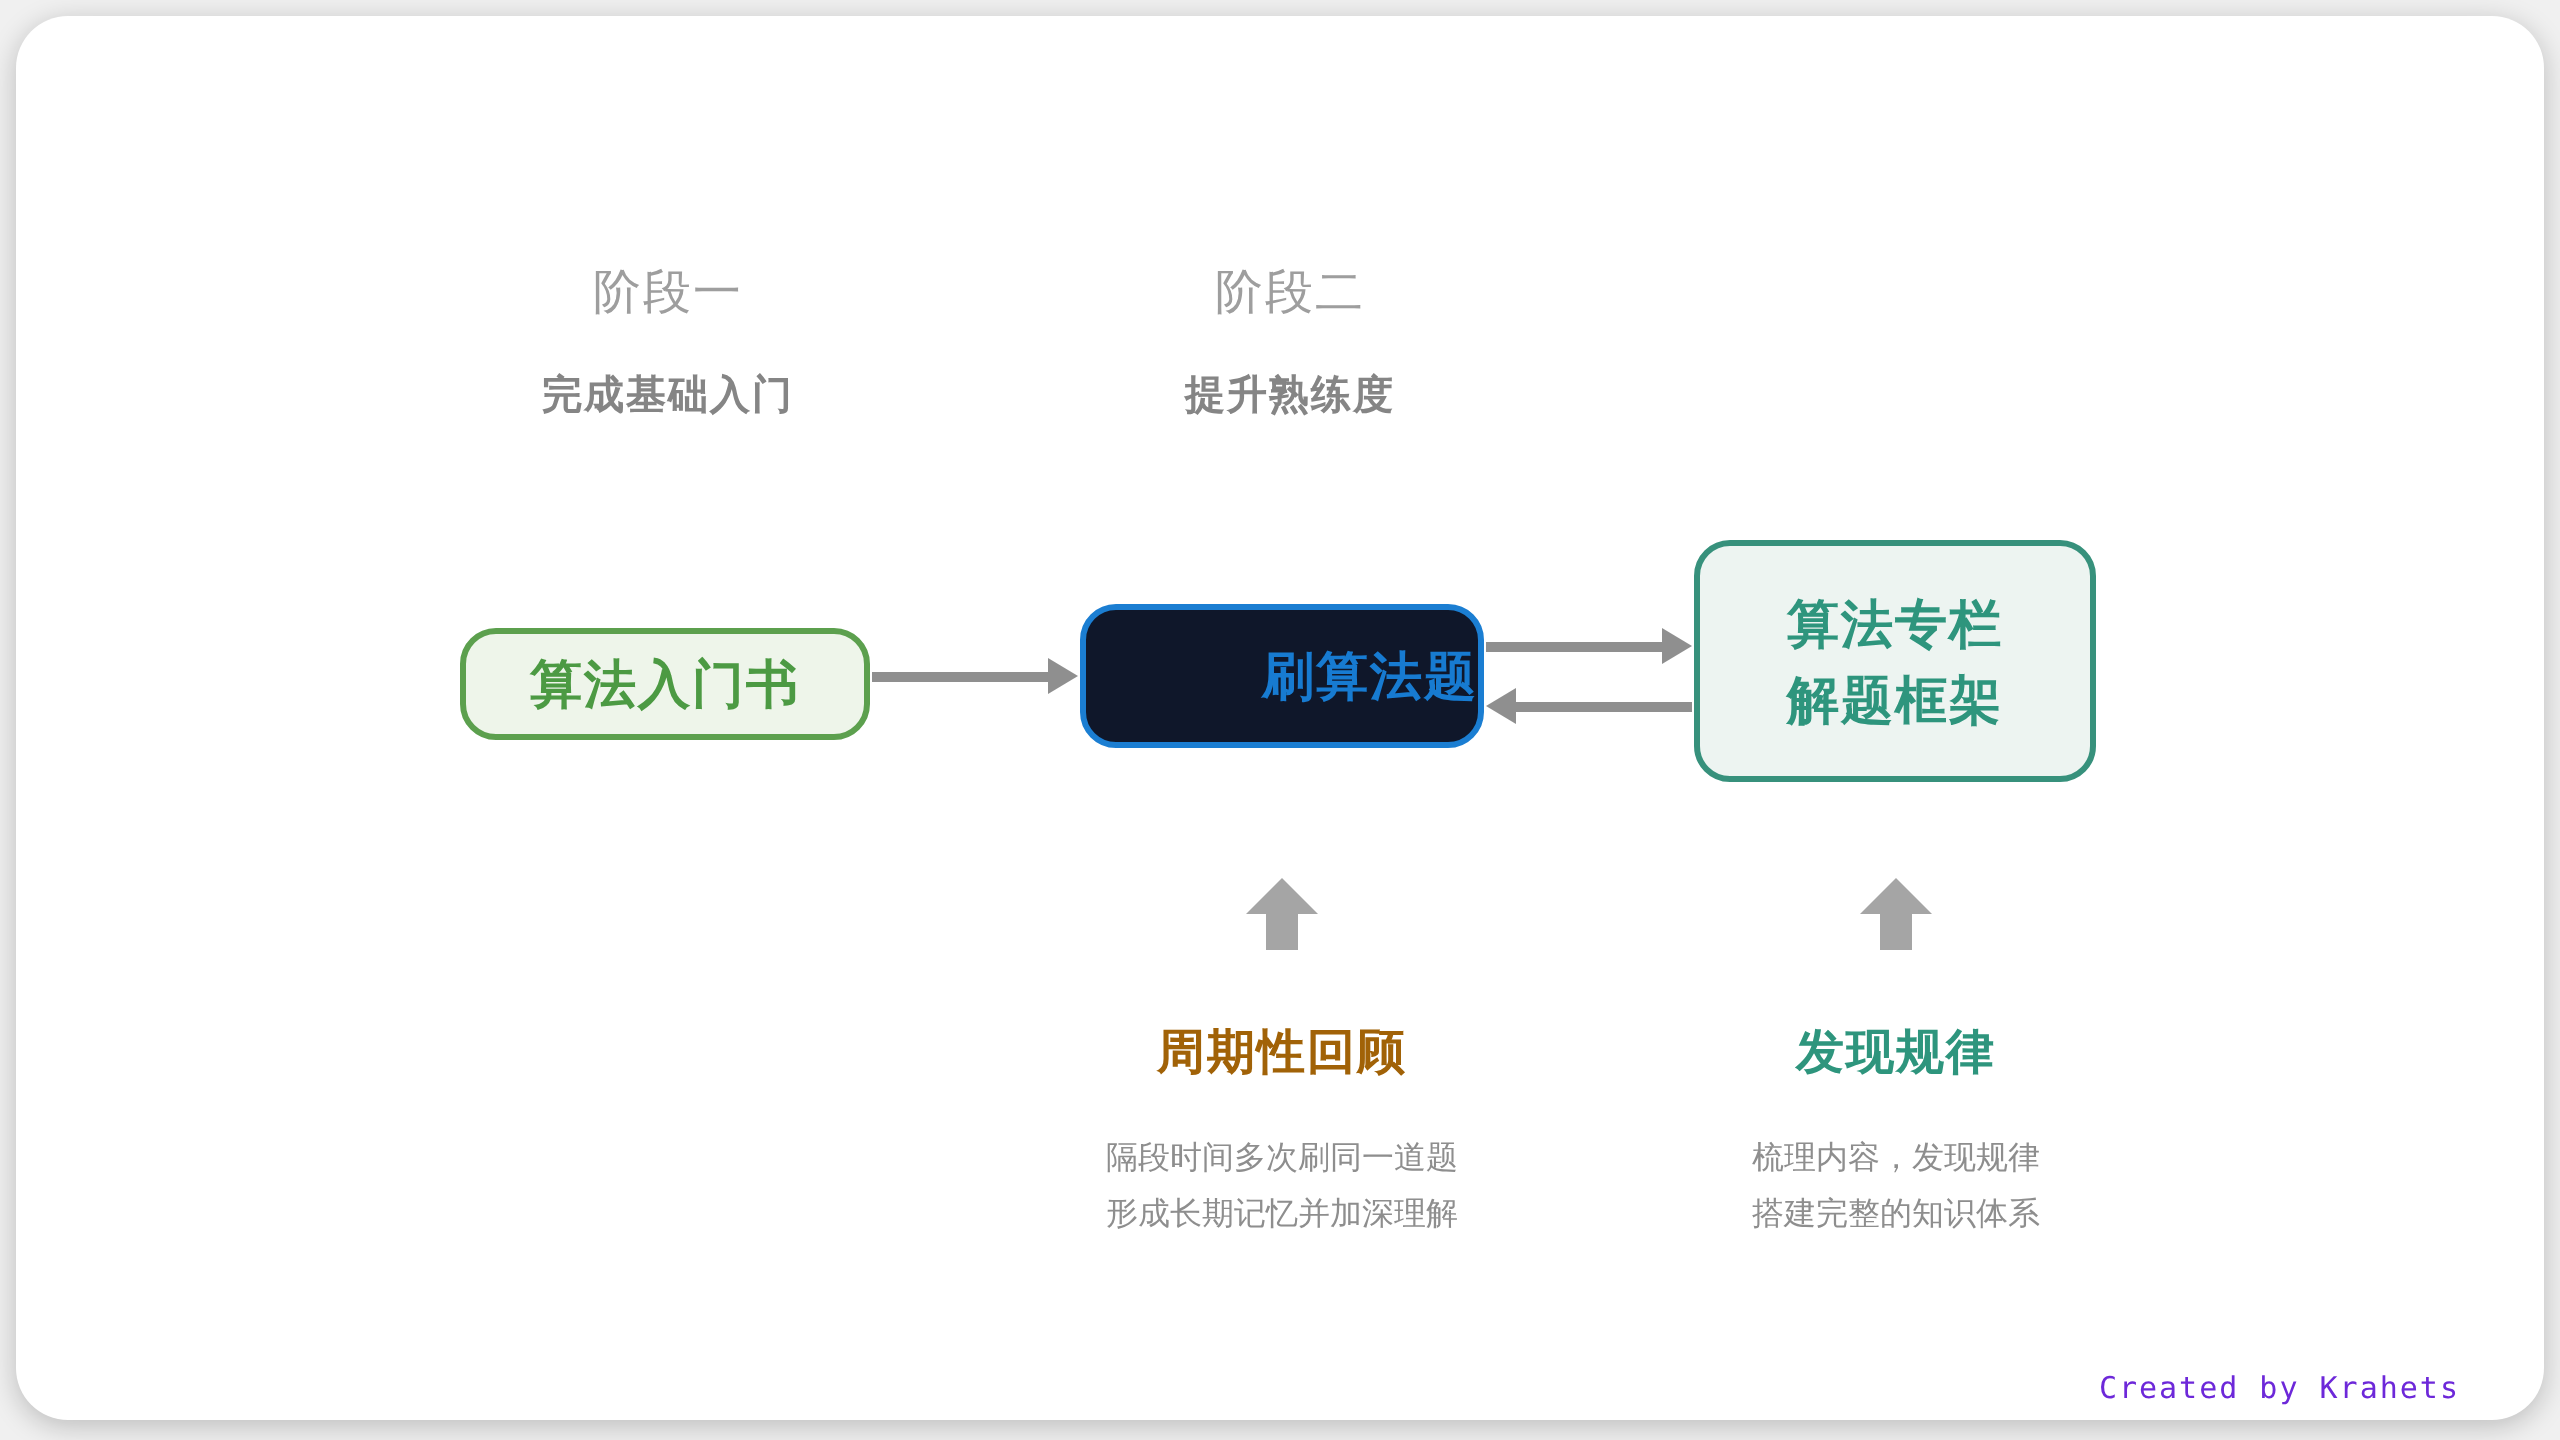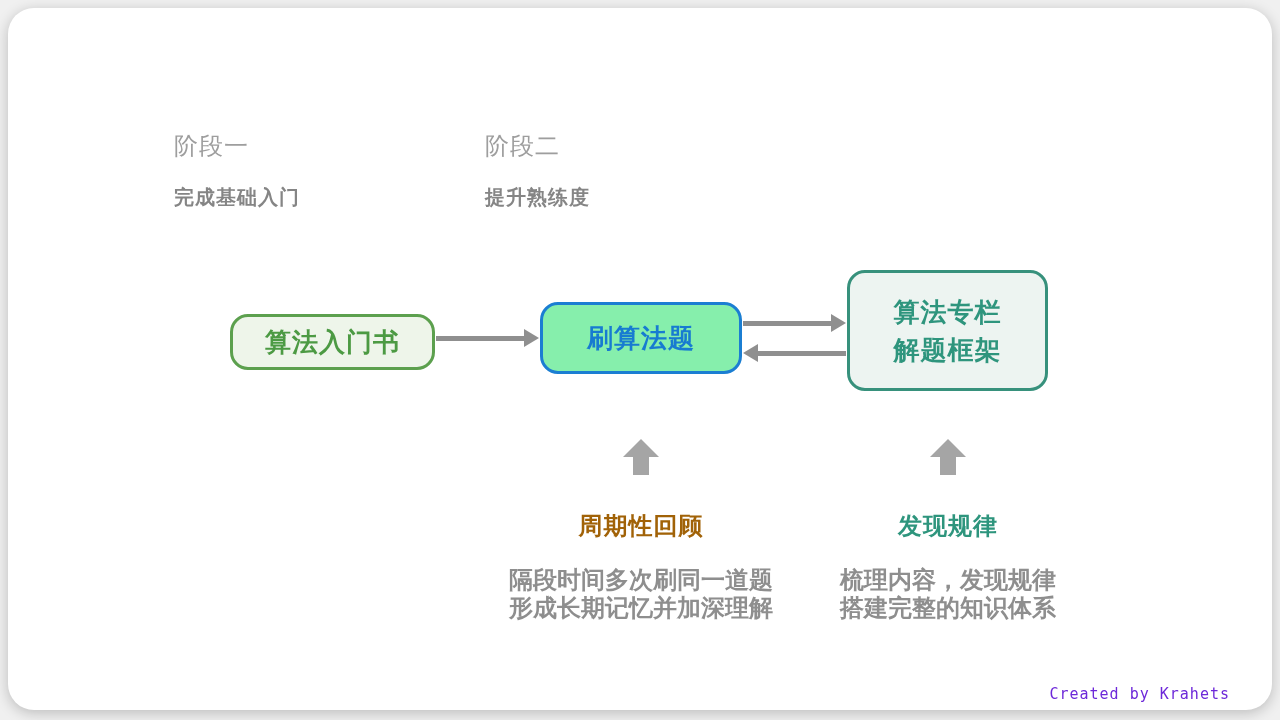--- a/index.html
+++ b/index.html
@@ -17,21 +17,21 @@
   .card {
     position: absolute;
     left: 8px; top: 8px; right: 8px; bottom: 10px;
     background: #ffffff;
     border-radius: 26px;
     box-shadow: 0 3px 14px rgba(0,0,0,0.22);
   }
   .abs { position: absolute; }
 
   
-  .stage-header { width: 320px; text-align: left; }
+  .stage-header { width: 320px; text-align: center; }
   .stage-label {
     font-size: 24px;
     color: #9e9e9e;
     font-weight: 400;
     letter-spacing: 1px;
   }
   .stage-subtitle {
     margin-top: 22px;
     font-size: 20px;
     color: #858585;
@@ -45,21 +45,21 @@
     border-radius: 18px;
     display: flex;
     flex-direction: column;
     align-items: center;
     justify-content: center;
     font-weight: 700;
     font-size: 26px;
     letter-spacing: 1px;
   }
   .node-green  { border: 3px solid #5ca04e; background: #eef5ea; color: #4c9a43; }
-  .node-blue   { border: 3px solid #1b7ed2; background: #86efac; color: #177bd1; }
+  .node-blue   { border: 3px solid #1b7ed2; background: #0f172a; color: #177bd1; align-items: flex-end; }
   .node-teal   { border: 3px solid #37917c; background: #edf4f1; color: #2e957d; }
   .node-line { line-height: 38px; }
 
   
   .harrow { position: absolute; height: 18px; }
   .harrow .shaft {
     position: absolute;
     top: 6.5px;
     height: 5px;
     background: #8f8f8f;
@@ -101,24 +101,24 @@
   .annotation { width: 320px; text-align: center; }
   .annotation-title {
     font-size: 24px;
     font-weight: 700;
     letter-spacing: 1px;
   }
   .annotation-title.blue { color: #a16207; }
   .annotation-title.teal { color: #2e957d; }
   .annotation-body {
     margin-top: 24px;
-    font-size: 24px;
+    font-size: 16px;
     line-height: 28px;
     color: #8e8e8e;
-    font-weight: 700;
+    font-weight: 400;
     text-align: center;
   }
 
   .credit {
     position: absolute;
     right: 42px;
     bottom: 7px;
     font-family: "DejaVu Sans Mono", "Liberation Mono", monospace;
     font-size: 15px;
     color: #6d28d9;

